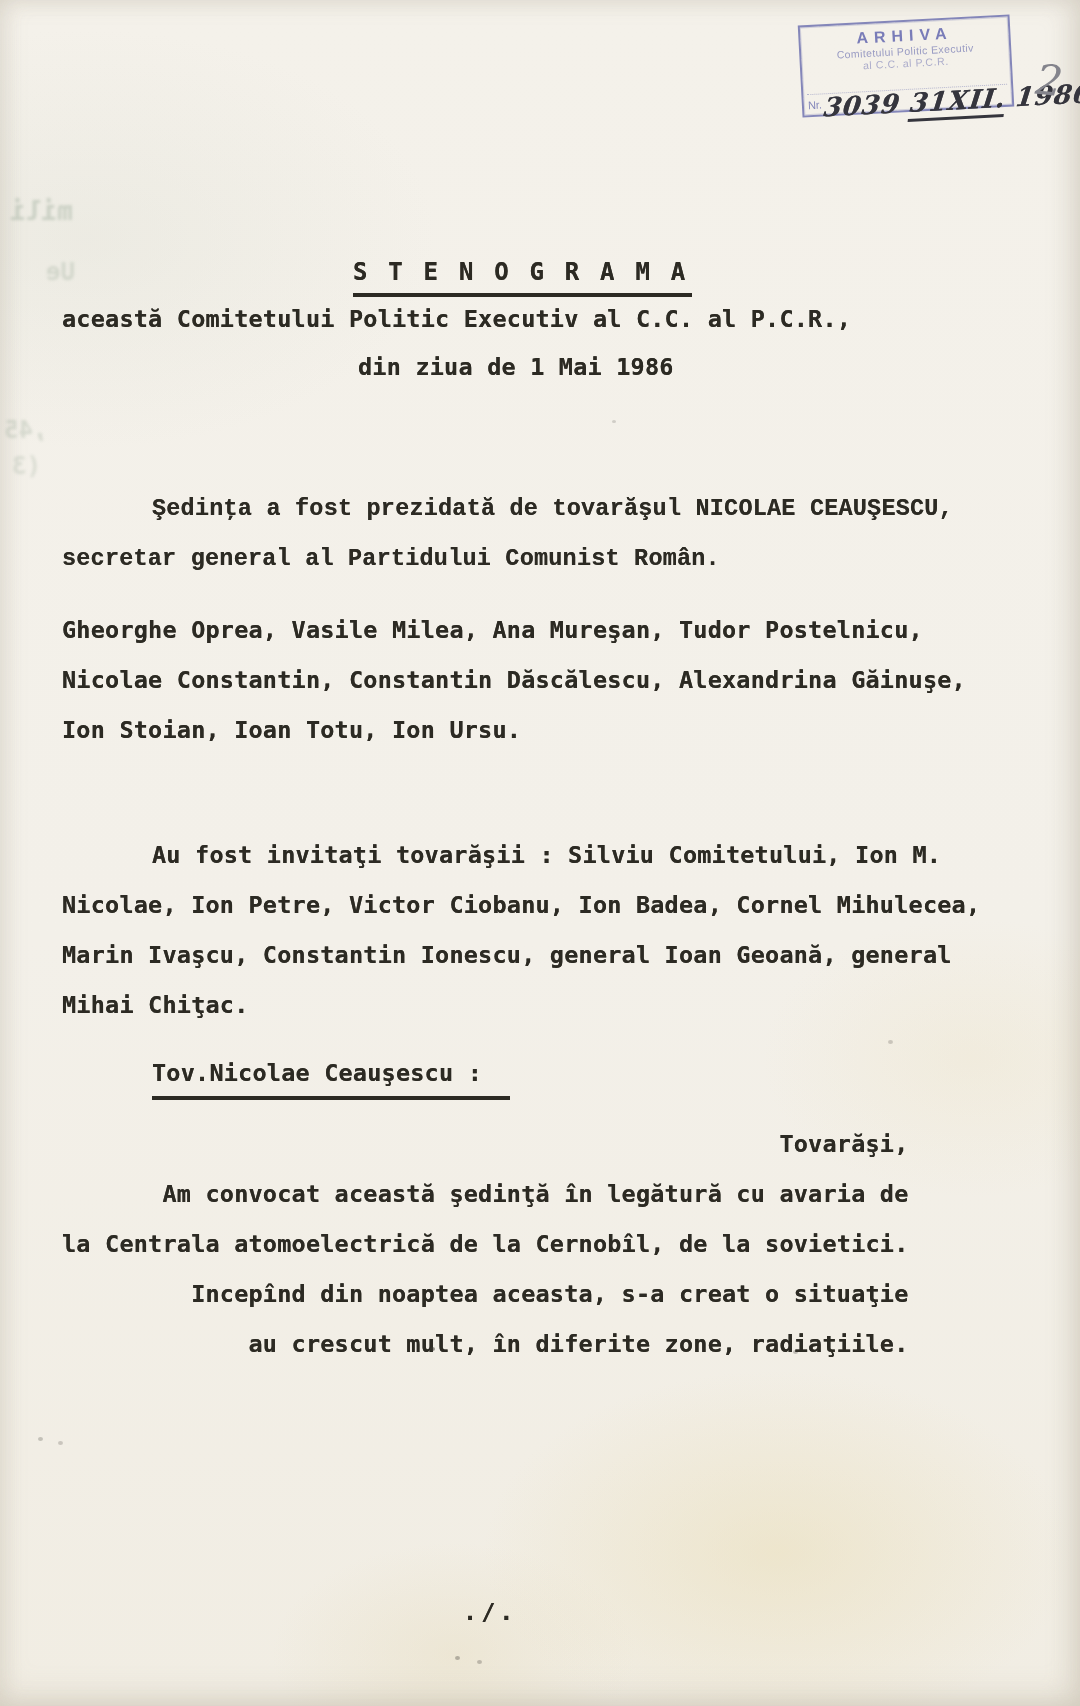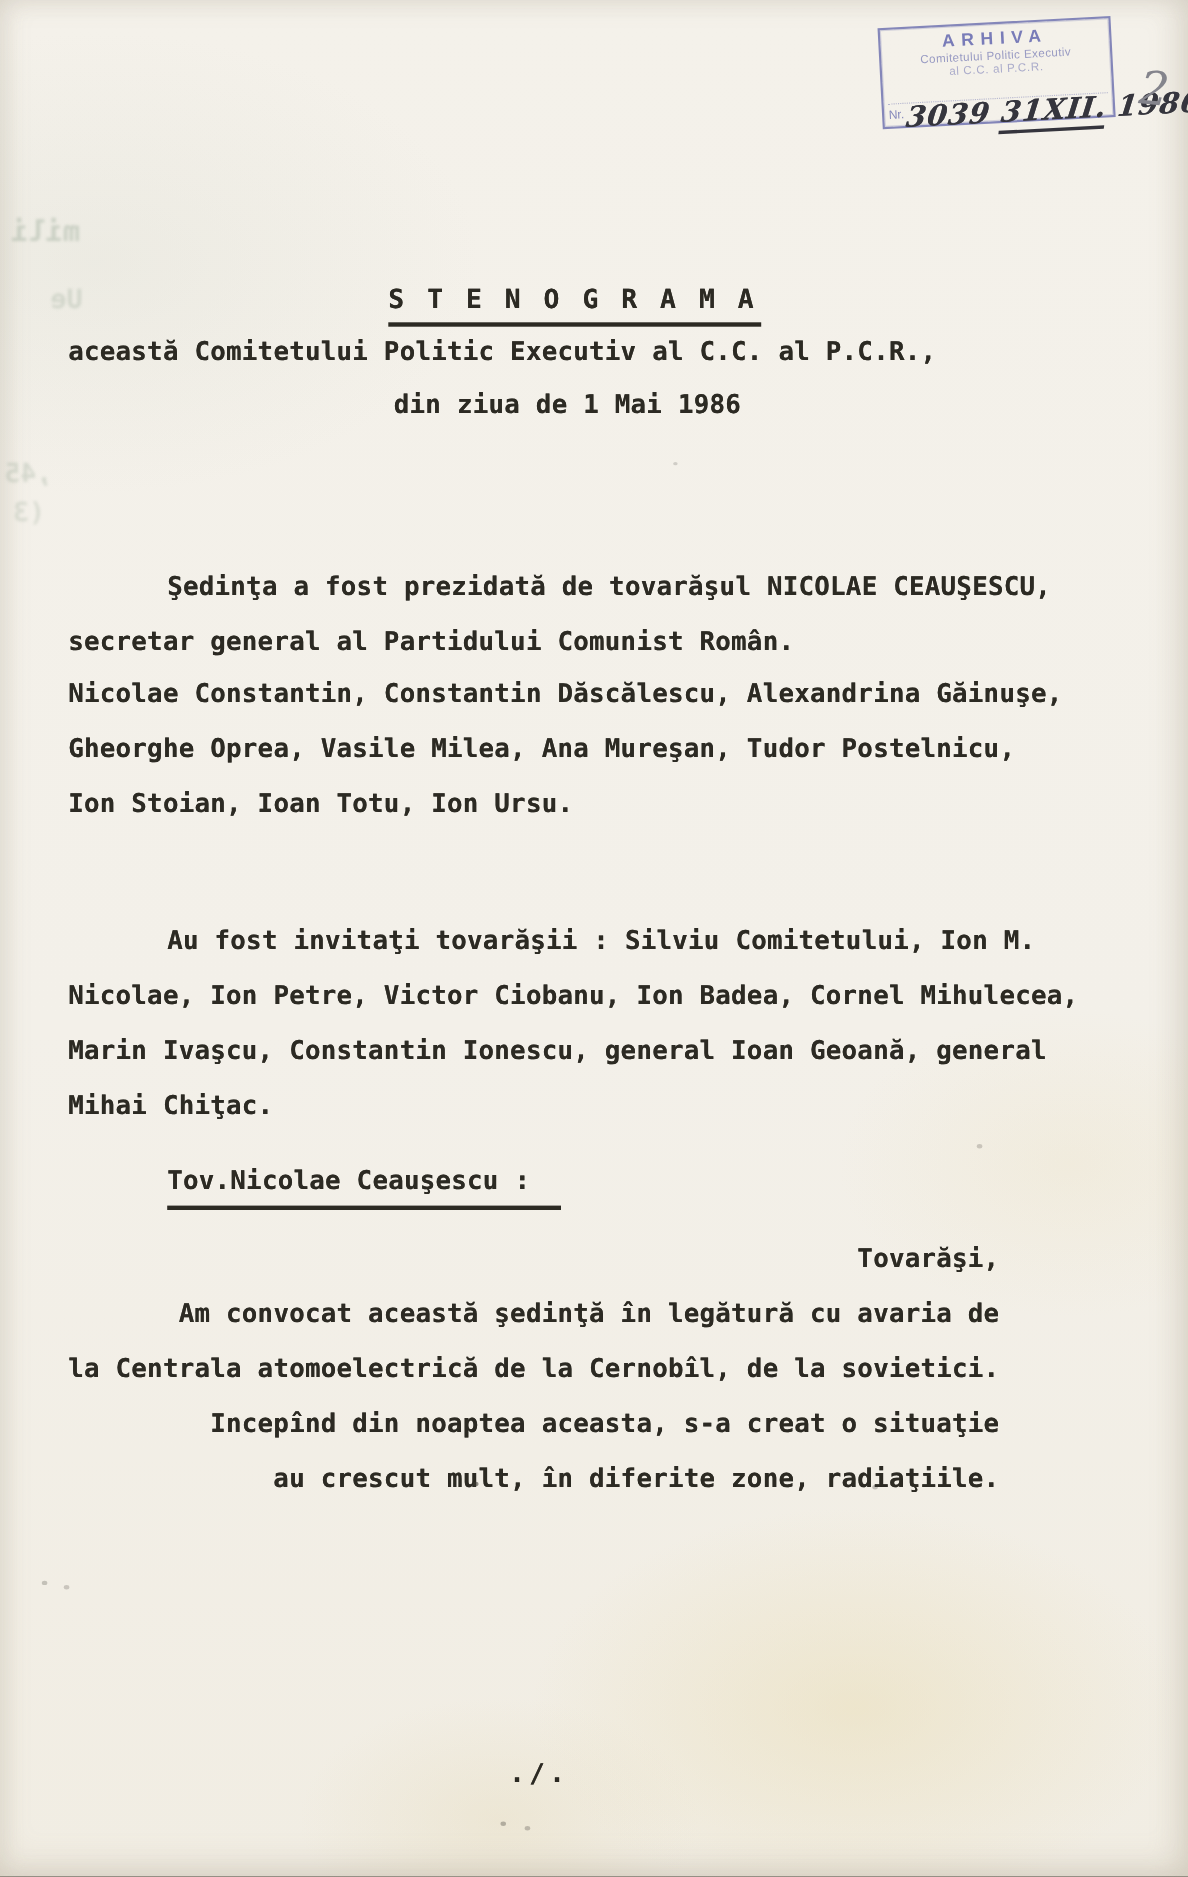--- a/index.html
+++ b/index.html
@@ -104,28 +104,28 @@
     </div>
   </div>
   <div class="pencil-2">2</div>
 
   <div class="title-block">
     <span class="title-line">S T E N O G R A M A</span>
   </div>
   <div class="line subtitle1">această Comitetului Politic Executiv al C.C. al P.C.R.,</div>
   <div class="line subtitle2">din ziua de 1 Mai 1986</div>
 
-  <div class="block" style="top:508px;">
+  <div class="block" style="top:484px;font-family:Liberation Mono, monospace;">
     <div class="line ind">Şedinţa a fost prezidată de tovarăşul NICOLAE CEAUŞESCU,</div>
     <div class="line">secretar general al Partidului Comunist Român.</div>
   </div>
 
   <div class="block" style="top:605px;">
+    <div class="line">Gheorghe Oprea, Vasile Milea, Ana Mureşan, Tudor Postelnicu,</div>
     <div class="line">Nicolae Constantin, Constantin Dăscălescu, Alexandrina Găinuşe,</div>
-    <div class="line">Gheorghe Oprea, Vasile Milea, Ana Mureşan, Tudor Postelnicu,</div>
     <div class="line">Ion Stoian, Ioan Totu, Ion Ursu.</div>
   </div>
 
   <div class="block" style="top:830px;">
     <div class="line ind">Au fost invitaţi tovarăşii : Silviu Comitetului, Ion M.</div>
     <div class="line">Nicolae, Ion Petre, Victor Ciobanu, Ion Badea, Cornel Mihulecea,</div>
     <div class="line">Marin Ivaşcu, Constantin Ionescu, general Ioan Geoană, general</div>
     <div class="line">Mihai Chiţac.</div>
   </div>
 

